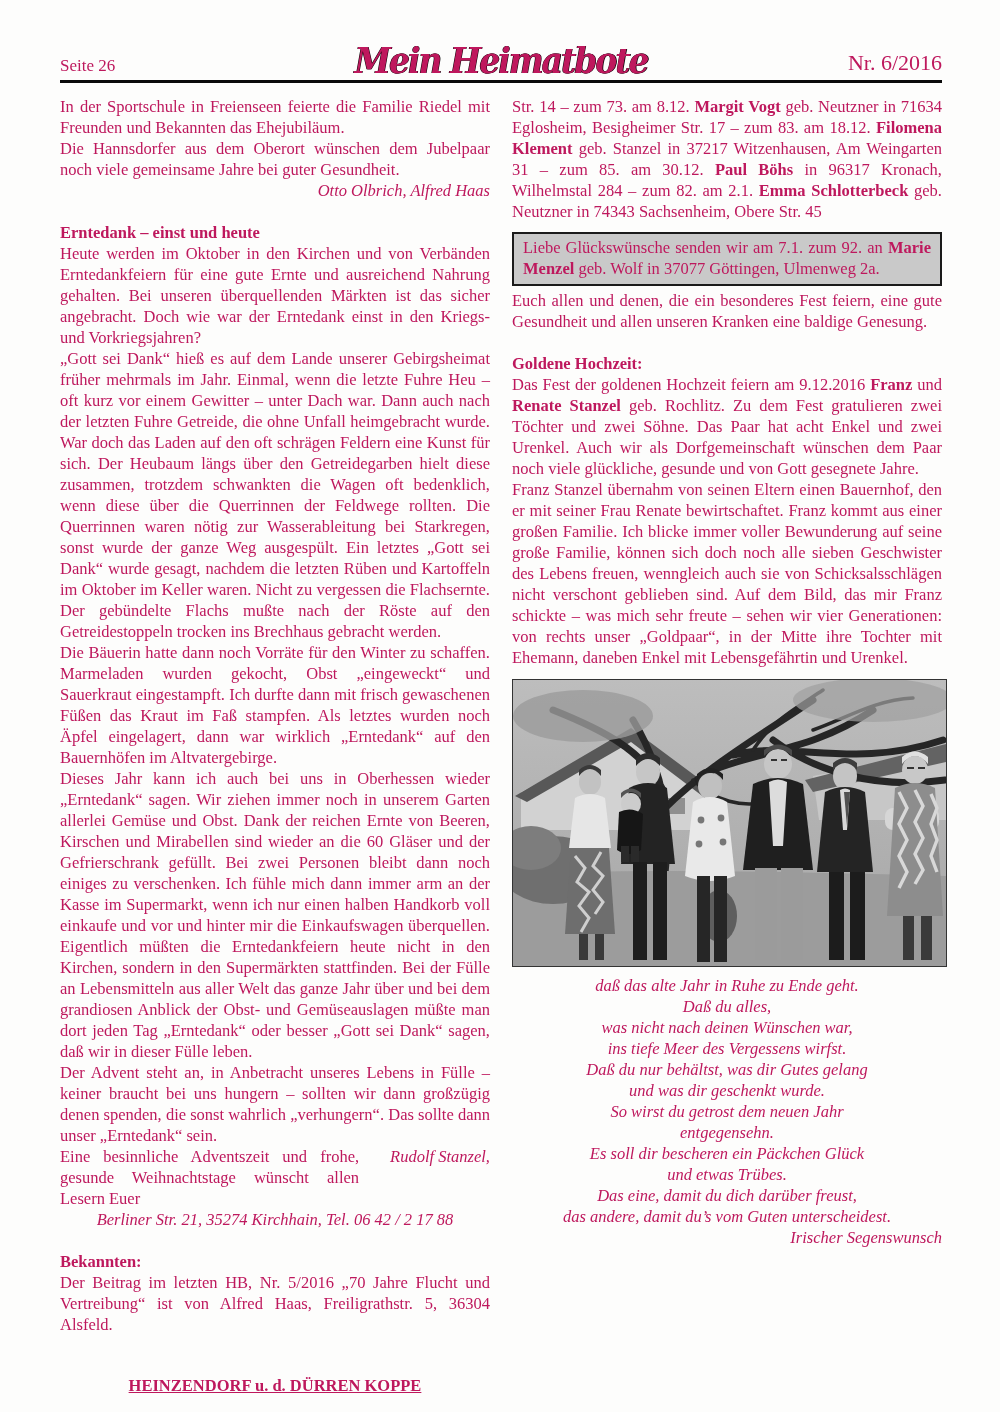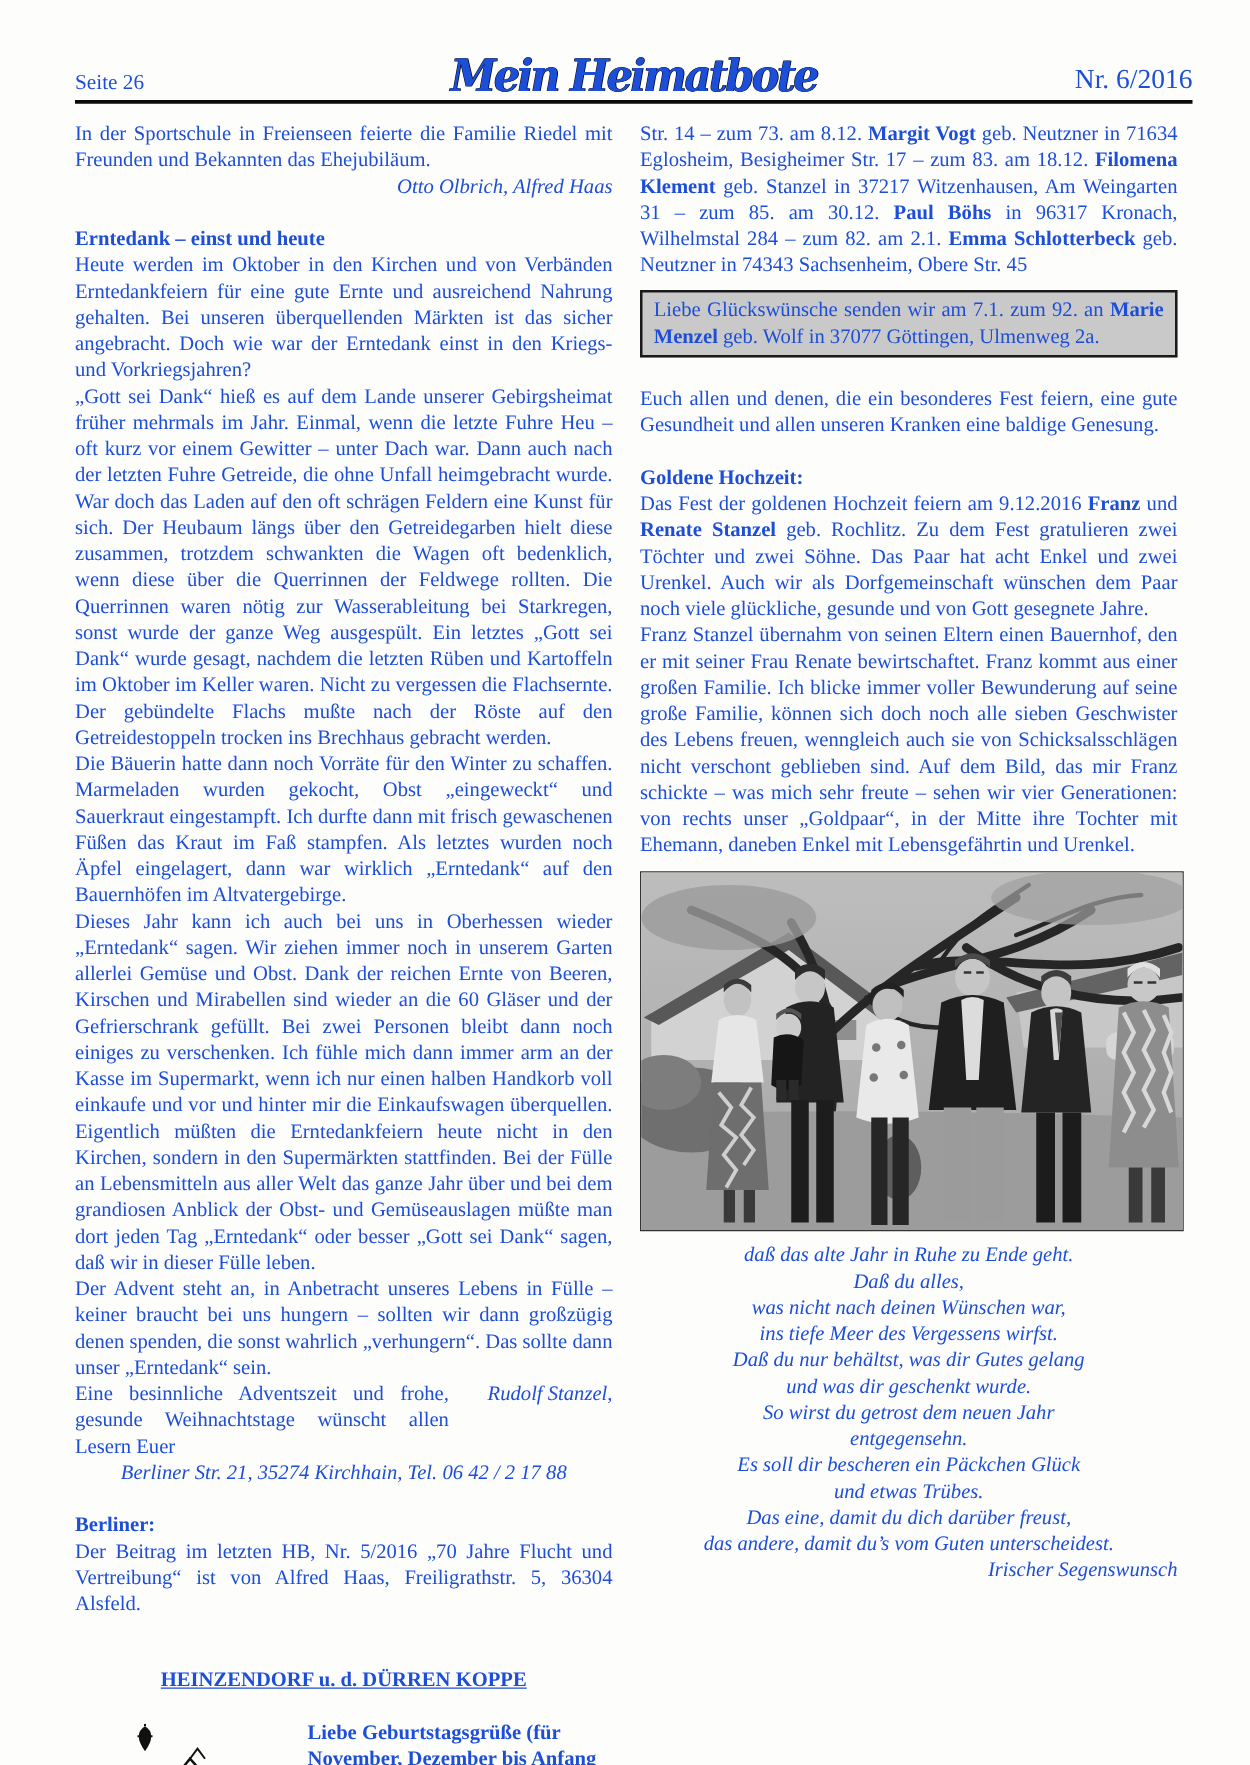--- a/index.html
+++ b/index.html
@@ -1,19 +1,19 @@
 <!DOCTYPE html>
 <html><head>
 <meta charset="utf-8">
 <style>
   html,body{margin:0;padding:0;background:#e8e8e8;}
   .page{
     width:1000px;height:1412px;background:#fdfdfc;margin:0 auto;
-    box-sizing:border-box;padding:34px 46px 0 60px;overflow:hidden;
-    font-family:"Liberation Serif", serif;color:#1d4ed8;position:relative;
+    box-sizing:border-box;padding:34px 58px 0 60px;overflow:hidden;
+    font-family:"Liberation Serif", serif;color:#be185d;position:relative;
   }
   header{position:relative;height:44px;}
   .pageno{position:absolute;left:0;bottom:2px;font-size:17px;}
   .issueno{position:absolute;right:0;bottom:2px;font-size:22px;}
   .masthead{
     position:absolute;left:50%;transform:translateX(-50%) scaleY(1.08);bottom:-2px;
     margin:0;font-family:"DejaVu Serif", serif;font-weight:900;font-style:italic;
     font-size:33px;letter-spacing:-2px;white-space:nowrap;
     text-shadow:0.6px 0 0 #000, -0.4px 0 0 #000;
   }
@@ -25,21 +25,21 @@
   .h-run{font-weight:bold;margin-top:21px !important;}
   .h-center{font-weight:bold;text-align:center;margin-top:40px !important;margin-bottom:21px !important;text-decoration:underline;}
   .line-split{display:flex;justify-content:space-between;gap:31px;}
   .line-split .r{font-style:italic;white-space:nowrap;}
   .addr{text-align:center;font-style:italic;}
   .church{float:left;width:176px;height:168px;margin:4px 10px 0 0;}
   .church svg{width:100%;height:100%;}
   .bold-p{font-weight:bold;text-align:left;}
   .graybox{
     border:2px solid #1a1a1a;background:#c9c9c9;padding:3px 9px 5px 9px;
-    margin:10px 0 22px 0;
+    margin:10px 0 4px 0;
   }
   .photo{width:433px;height:286px;margin:11px 0 10px 0;}
   .photo svg{width:100%;height:100%;display:block;border:1px solid #333;}
   .poem{text-align:center;font-style:italic;}
   .poem div{line-height:21px;}
   .attrib{text-align:right;font-style:italic;}
 </style>
 </head>
 <body>
 
@@ -49,35 +49,36 @@
     <span class="pageno">Seite 26</span>
     <h1 class="masthead">Mein Heimatbote</h1>
     <span class="issueno">Nr. 6/2016</span>
   </header>
   <div class="rule"></div>
 
   <div class="columns">
 
     <div class="col">
       <p>In der Sportschule in Freienseen feierte die Familie Riedel mit Freunden und Bekannten das Ehejubiläum.</p>
+      <p>Die Hannsdorfer aus dem Oberort wünschen dem Jubelpaar noch viele gemeinsame Jahre bei guter Gesundheit.</p>
       <p class="sig">Otto Olbrich, Alfred Haas</p>
 
       <p class="h-run">Erntedank – einst und heute</p>
       <p>Heute werden im Oktober in den Kirchen und von Verbänden Erntedankfeiern für eine gute Ernte und ausreichend Nahrung gehalten. Bei unseren überquellenden Märkten ist das sicher angebracht. Doch wie war der Erntedank einst in den Kriegs- und Vorkriegsjahren?</p>
       <p>„Gott sei Dank“ hieß es auf dem Lande unserer Gebirgsheimat früher mehrmals im Jahr. Einmal, wenn die letzte Fuhre Heu – oft kurz vor einem Gewitter – unter Dach war. Dann auch nach der letzten Fuhre Getreide, die ohne Unfall heimgebracht wurde. War doch das Laden auf den oft schrägen Feldern eine Kunst für sich. Der Heubaum längs über den Getreidegarben hielt diese zusammen, trotzdem schwankten die Wagen oft bedenklich, wenn diese über die Querrinnen der Feldwege rollten. Die Querrinnen waren nötig zur Wasserableitung bei Starkregen, sonst wurde der ganze Weg ausgespült. Ein letztes „Gott sei Dank“ wurde gesagt, nachdem die letzten Rüben und Kartoffeln im Oktober im Keller waren. Nicht zu vergessen die Flachsernte. Der gebündelte Flachs mußte nach der Röste auf den Getreidestoppeln trocken ins Brechhaus gebracht werden.</p>
       <p>Die Bäuerin hatte dann noch Vorräte für den Winter zu schaffen. Marmeladen wurden gekocht, Obst „eingeweckt“ und Sauerkraut eingestampft. Ich durfte dann mit frisch gewaschenen Füßen das Kraut im Faß stampfen. Als letztes wurden noch Äpfel eingelagert, dann war wirklich „Erntedank“ auf den Bauernhöfen im Altvatergebirge.</p>
       <p>Dieses Jahr kann ich auch bei uns in Oberhessen wieder „Erntedank“ sagen. Wir ziehen immer noch in unserem Garten allerlei Gemüse und Obst. Dank der reichen Ernte von Beeren, Kirschen und Mirabellen sind wieder an die 60 Gläser und der Gefrierschrank gefüllt. Bei zwei Personen bleibt dann noch einiges zu verschenken. Ich fühle mich dann immer arm an der Kasse im Supermarkt, wenn ich nur einen halben Handkorb voll einkaufe und vor und hinter mir die Einkaufswagen überquellen. Eigentlich müßten die Erntedankfeiern heute nicht in den Kirchen, sondern in den Supermärkten stattfinden. Bei der Fülle an Lebensmitteln aus aller Welt das ganze Jahr über und bei dem grandiosen Anblick der Obst- und Gemüseauslagen müßte man dort jeden Tag „Erntedank“ oder besser „Gott sei Dank“ sagen, daß wir in dieser Fülle leben.</p>
       <p>Der Advent steht an, in Anbetracht unseres Lebens in Fülle – keiner braucht bei uns hungern – sollten wir dann großzügig denen spenden, die sonst wahrlich „verhungern“. Das sollte dann unser „Erntedank“ sein.</p>
       <p class="line-split">
         <span>Eine besinnliche Adventszeit und frohe, gesunde Weihnachtstage wünscht allen Lesern Euer</span>
         <span class="r">Rudolf Stanzel,</span>
       </p>
       <p class="addr">Berliner Str. 21, 35274 Kirchhain, Tel. 06 42 / 2 17 88</p>
 
-      <p class="h-run">Berliner:</p>
+      <p class="h-run">Bekannten:</p>
       <p>Der Beitrag im letzten HB, Nr. 5/2016 „70 Jahre Flucht und Vertreibung“ ist von Alfred Haas, Freiligrathstr. 5, 36304 Alsfeld.</p>
 
       <p class="h-center">HEINZENDORF u. d. DÜRREN KOPPE</p>
 
       <div>
         <div class="church">
           <svg viewBox="0 0 176 168" xmlns="http://www.w3.org/2000/svg">
 
             <path d="M6 150 q30 -6 60 0 q40 6 104 -4" stroke="#111" stroke-width="1.4" fill="none"></path>
             <path d="M14 158 q50 -8 150 -4" stroke="#111" stroke-width="1" fill="none"></path>

